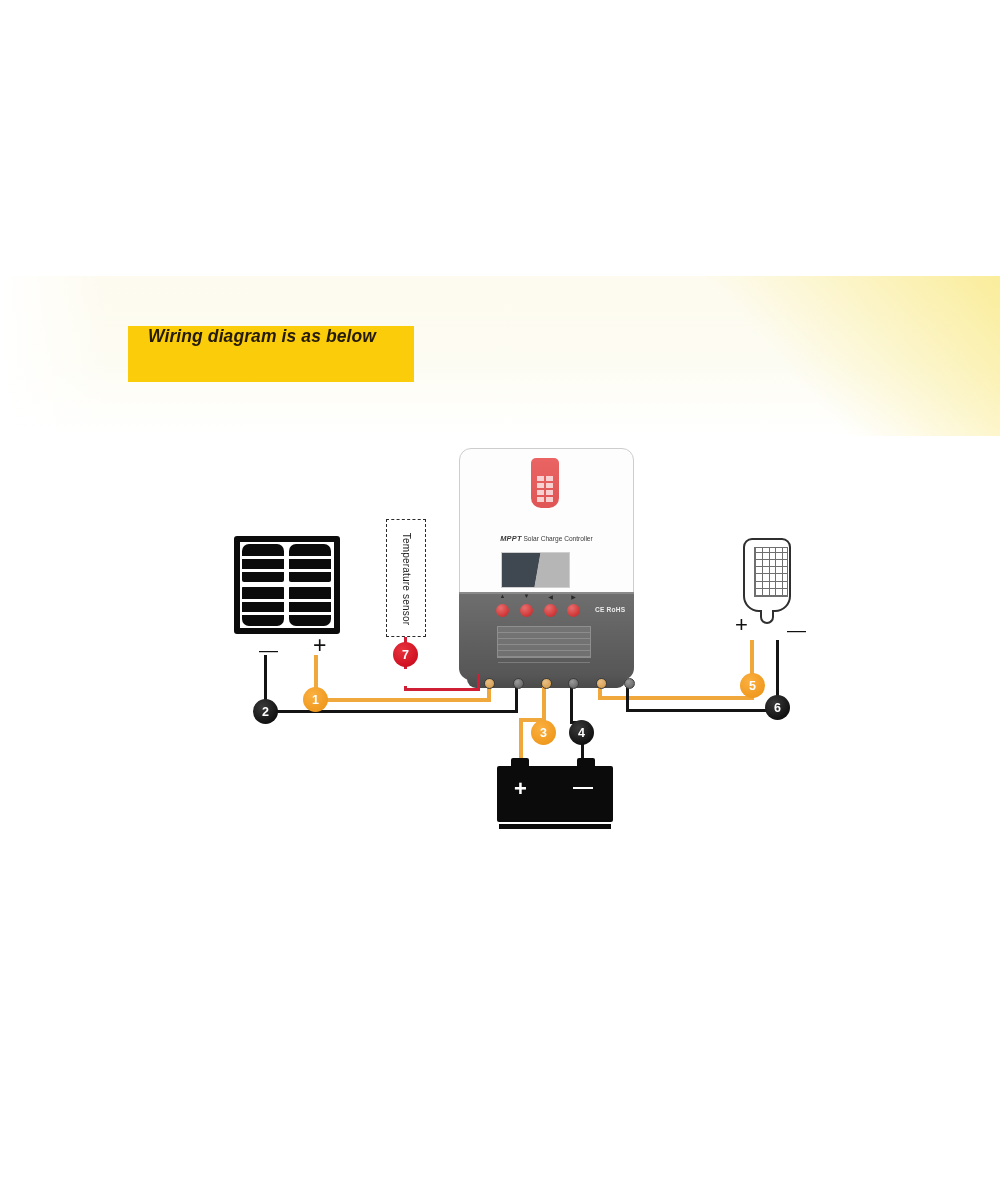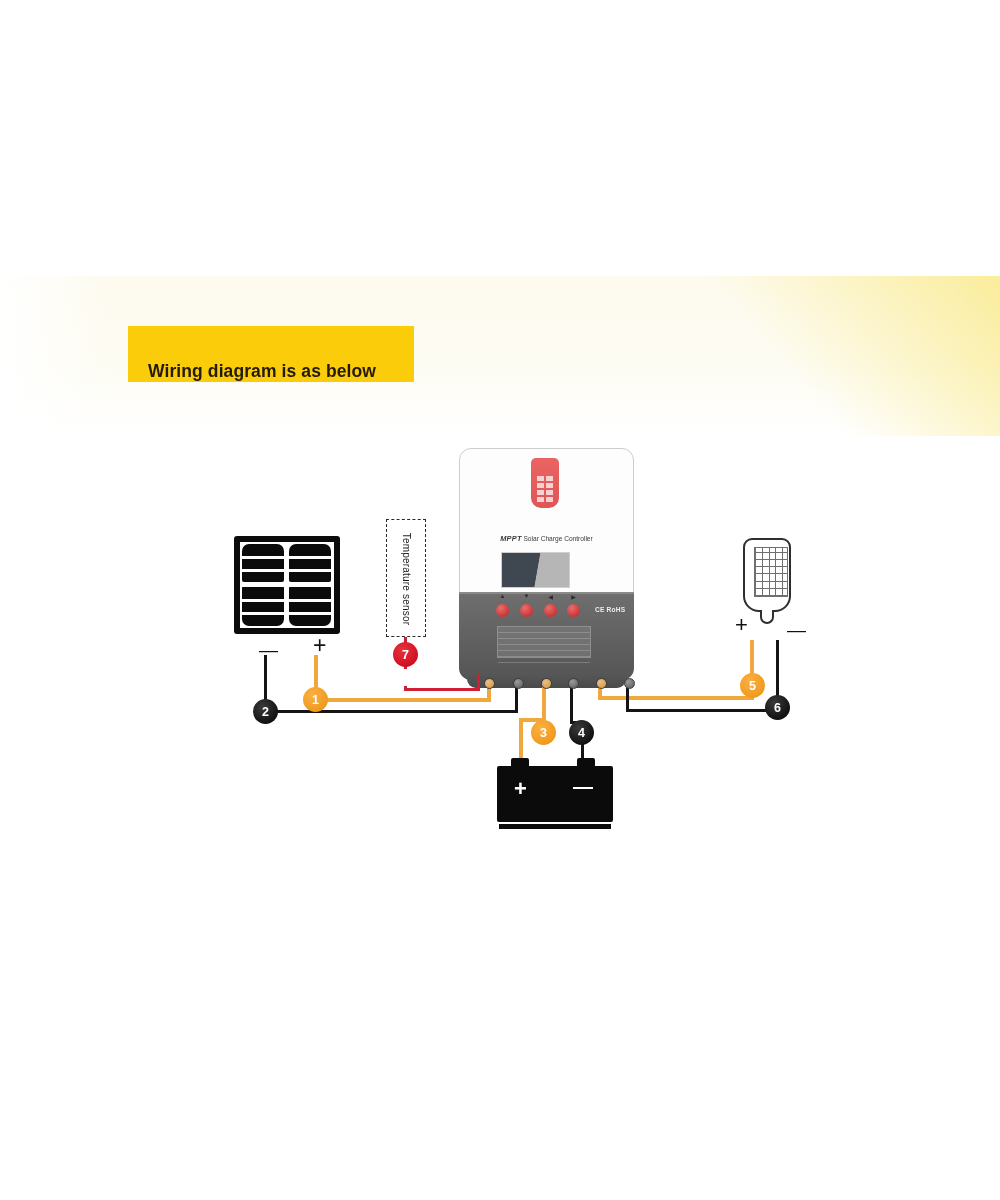--- a/index.html
+++ b/index.html
@@ -14,21 +14,21 @@
     background:
       linear-gradient(228deg, rgba(250,236,150,0.95) 0%, rgba(250,236,150,0.0) 26%),
       linear-gradient(180deg,#fdfbef 0%, #fdfcf3 55%, #ffffff 100%);
   }
   #hero-left-fade{
     position:absolute;left:0;top:276px;width:110px;height:160px;
     background:linear-gradient(90deg,#ffffff 0%, rgba(255,255,255,0) 100%);
   }
   #title-banner{
     position:absolute;left:128px;top:326px;width:286px;height:56px;
-    background:#fbcc0a;display:flex;align-items:flex-end;
+    background:#fbcc0a;display:flex;align-items:flex-start;font-style:italic;
   }
   #title-banner .label{
     color:#241a08;font-size:17.5px;font-weight:bold;letter-spacing:.1px;
     padding-left:20px;white-space:nowrap;
   }
 
   
   .wire{position:absolute;background:#000;}
   .w-or{background:#f0a83c;}
   .w-bk{background:#141414;}

